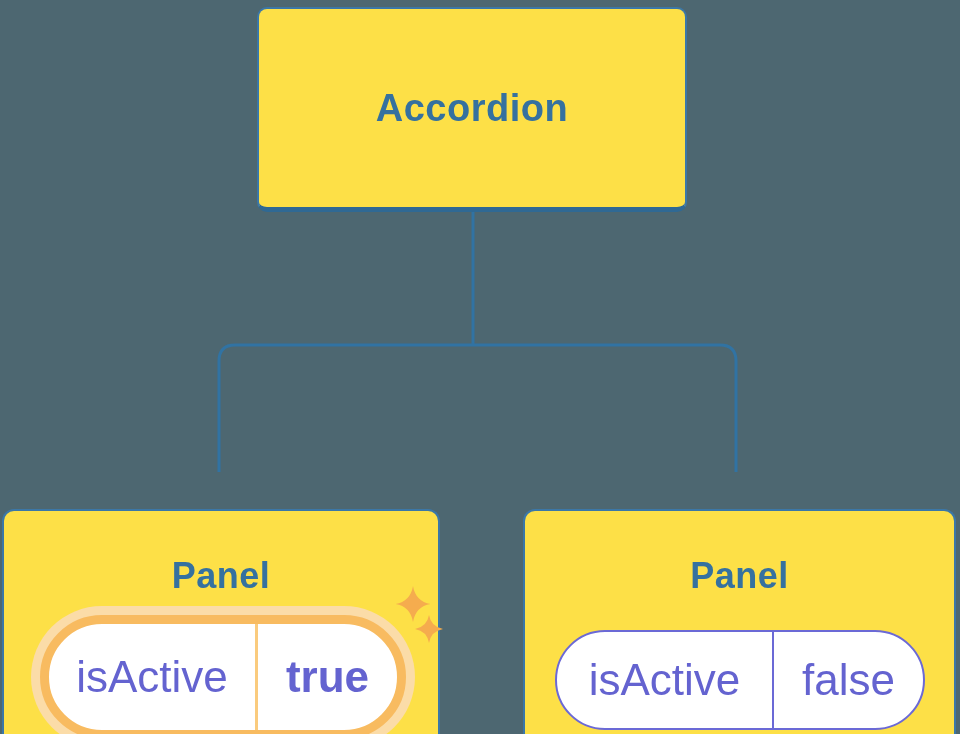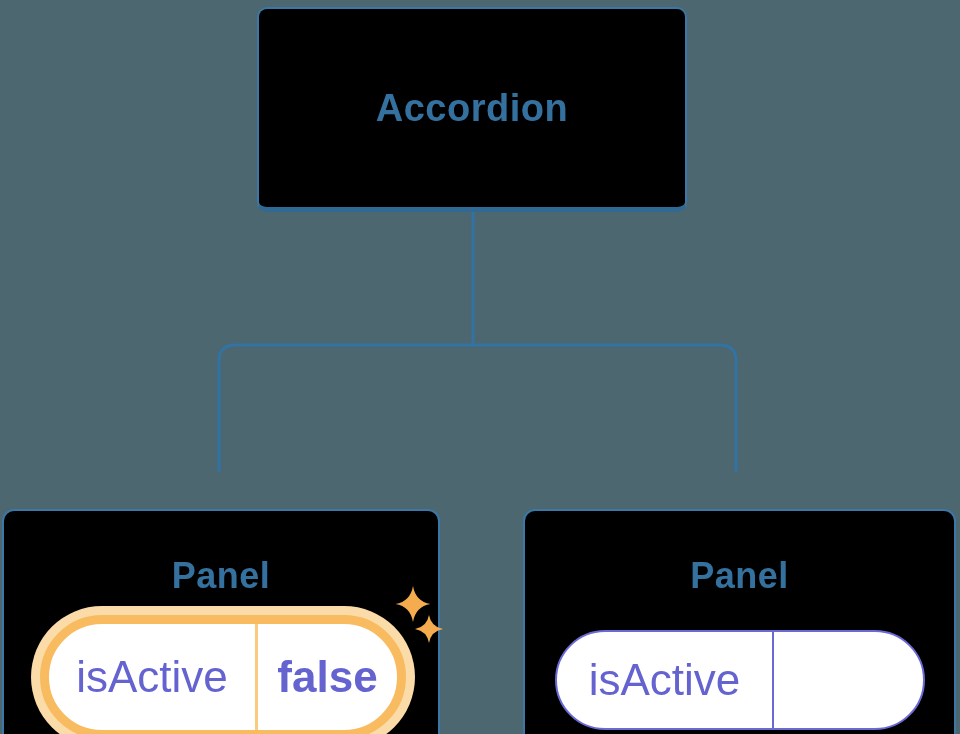--- a/index.html
+++ b/index.html
@@ -16,21 +16,21 @@
     overflow: hidden;
   }
   .connectors {
     position: absolute;
     left: 0; top: 0;
     width: 960px; height: 734px;
     pointer-events: none;
   }
   .node {
     position: absolute;
-    background: #000000;
+    background: #fde047;
     border: 2px solid #3B77A7;
     border-bottom: 5px solid #2F6994;
     box-sizing: border-box;
   }
   .root-node {
     left: 257px; top: 7px;
     width: 430px; height: 205px;
     border-radius: 10px;
     display: flex;
     align-items: center;
@@ -120,31 +120,32 @@
   <div class="node root-node">
     <span class="root-label">Accordion</span>
   </div>
 
   <div class="node panel-node panel-left">
     <div class="panel-title">Panel</div>
 
     <div class="pill pill-active">
       <div class="cell cell-key">isActive</div>
       <div class="divider"></div>
-      <div class="cell cell-value">false</div>
+      <div class="cell cell-value">true</div>
     </div>
 
     <svg class="sparkles" viewBox="0 0 62 70" xmlns="http://www.w3.org/2000/svg">
       <path d="M25 7 Q27.6 22.4 42.5 25 Q27.6 27.6 25 43 Q22.4 27.6 7.5 25 Q22.4 22.4 25 7 Z" fill="#F5AC4E"></path>
       <path d="M41 36 Q43.1 47.9 55 50 Q43.1 52.1 41 64 Q38.9 52.1 27 50 Q38.9 47.9 41 36 Z" fill="#F5AC4E"></path>
     </svg>
   </div>
 
   <div class="node panel-node panel-right">
     <div class="panel-title">Panel</div>
 
     <div class="pill pill-inactive">
       <div class="cell cell-key">isActive</div>
       <div class="divider"></div>
+      <div class="cell cell-value">false</div>
     </div>
   </div>
 
 </div>
 
 </body></html>

